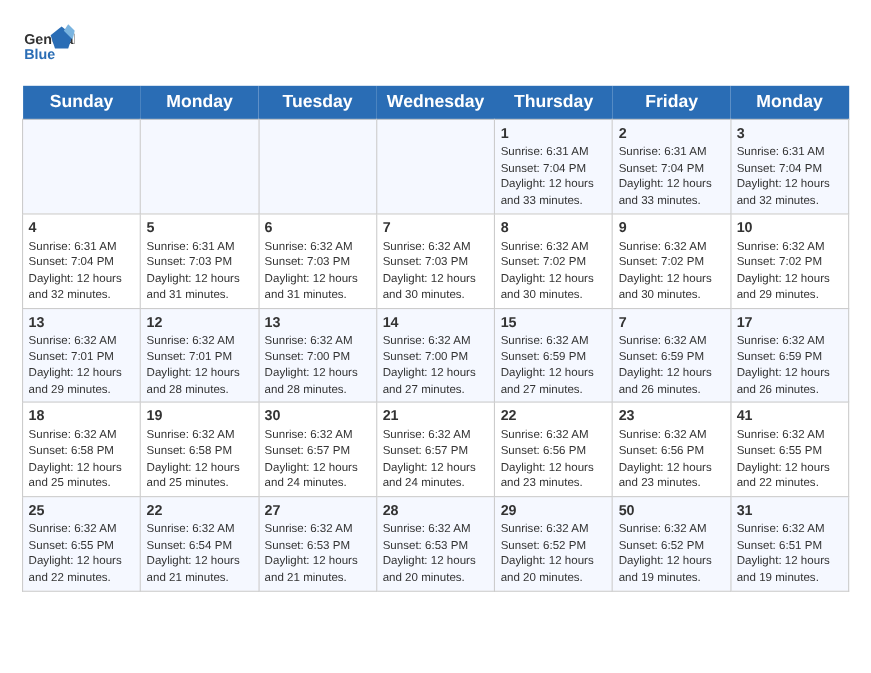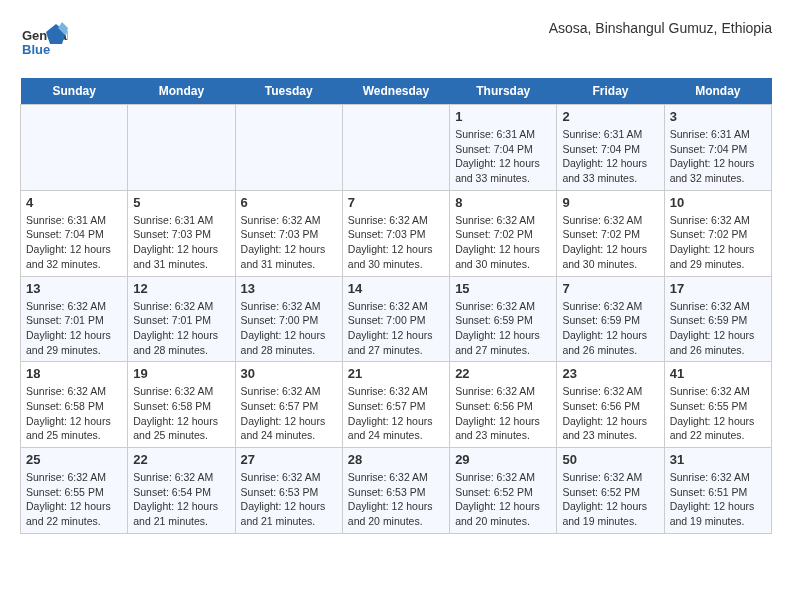--- a/index.html
+++ b/index.html
@@ -37,21 +37,21 @@
       width: 100%;
       border-collapse: collapse;
       font-size: 11px;
     }
     .day-header {
       background-color: #2a6db5;
       color: white;
       text-align: center;
       padding: 6px 4px;
       font-weight: bold;
-      font-size: 12px;
+      font-size: 16px;
     }
     td {
       border: 1px solid #ccc;
       vertical-align: top;
       padding: 4px 5px;
       width: 14.28%;
       min-height: 80px;
     }
     .date-num {
       font-weight: bold;
@@ -83,21 +83,20 @@
 <div class="header">
   <div class="logo">
     <svg width="48" height="48" viewBox="0 0 48 48">
       <text x="2" y="20" font-size="13" font-weight="bold" fill="#333" font-family="Arial">General</text>
       <text x="2" y="34" font-size="13" font-weight="bold" fill="#2a6db5" font-family="Arial">Blue</text>
       <polygon points="36,4 46,12 42,24 30,24 26,12" fill="#2a6db5"></polygon>
       <polygon points="42,2 48,8 46,16 38,8" fill="#7ab4e0"></polygon>
     </svg>
   </div>
   <div class="title-area">
-    <div class="subtitle">Asosa, Binshangul Gumuz, Ethiopia</div>
   </div>
 </div>
 
 <table>
   <thead>
     <tr>
     <th class="day-header">Sunday</th>
         <th class="day-header">Monday</th>
         <th class="day-header">Tuesday</th>
         <th class="day-header">Wednesday</th>

